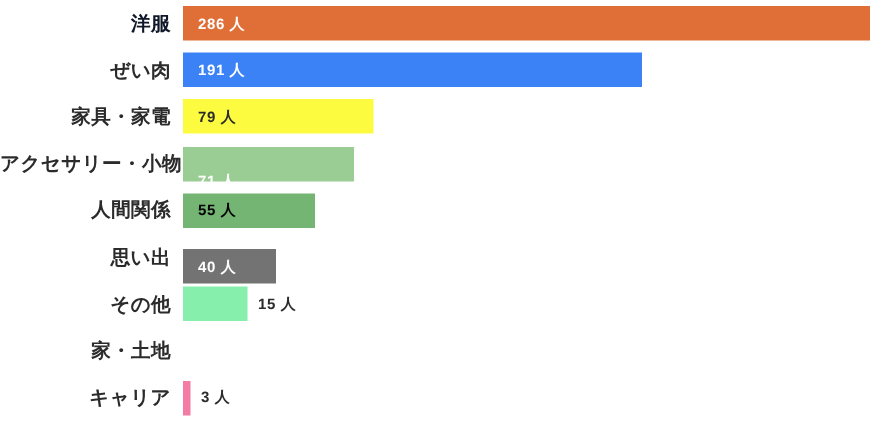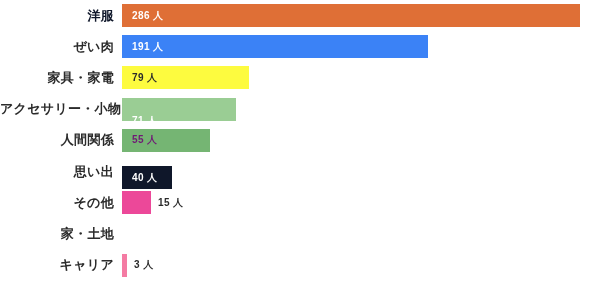--- a/index.html
+++ b/index.html
@@ -107,38 +107,38 @@
       <div class="bar" style="width: 113.699px; background: rgb(154, 205, 148);">
         <span class="bar-value" style="color: rgb(255, 255, 255); margin-top: 12px;">71 人</span>
       </div>
     </div>
   </div>
 
   <div class="row">
     <div class="row-label" style="color: rgb(43, 43, 43);">人間関係</div>
     <div class="bar-area">
       <div class="bar" style="width: 88.0769px; background: rgb(117, 181, 115);">
-        <span class="bar-value" style="color: #701a75;">55 人</span>
+        <span class="bar-value" style="color: #000000;">55 人</span>
       </div>
     </div>
   </div>
 
   <div class="row">
     <div class="row-label" style="color: rgb(43, 43, 43);">思い出</div>
     <div class="bar-area">
-      <div class="bar" style="width: 50px; background: #0f172a; margin-top: 12px;">
+      <div class="bar" style="width: 62px; background: #737373; margin-top: 12px;">
         <span class="bar-value" style="color: rgb(255, 255, 255);">40 人</span>
       </div>
     </div>
   </div>
 
   <div class="row">
     <div class="row-label" style="color: rgb(43, 43, 43);">その他</div>
     <div class="bar-area">
-      <div class="bar" style="width: 29px; background: #ec4899;">
+      <div class="bar" style="width: 43px; background: #86efac;">
         <span class="bar-value outside" style="color: rgb(43, 43, 43);">15 人</span>
       </div>
     </div>
   </div>
 
   <div class="row">
     <div class="row-label" style="color: rgb(43, 43, 43);">家・土地</div>
   </div>
 
   <div class="row">

